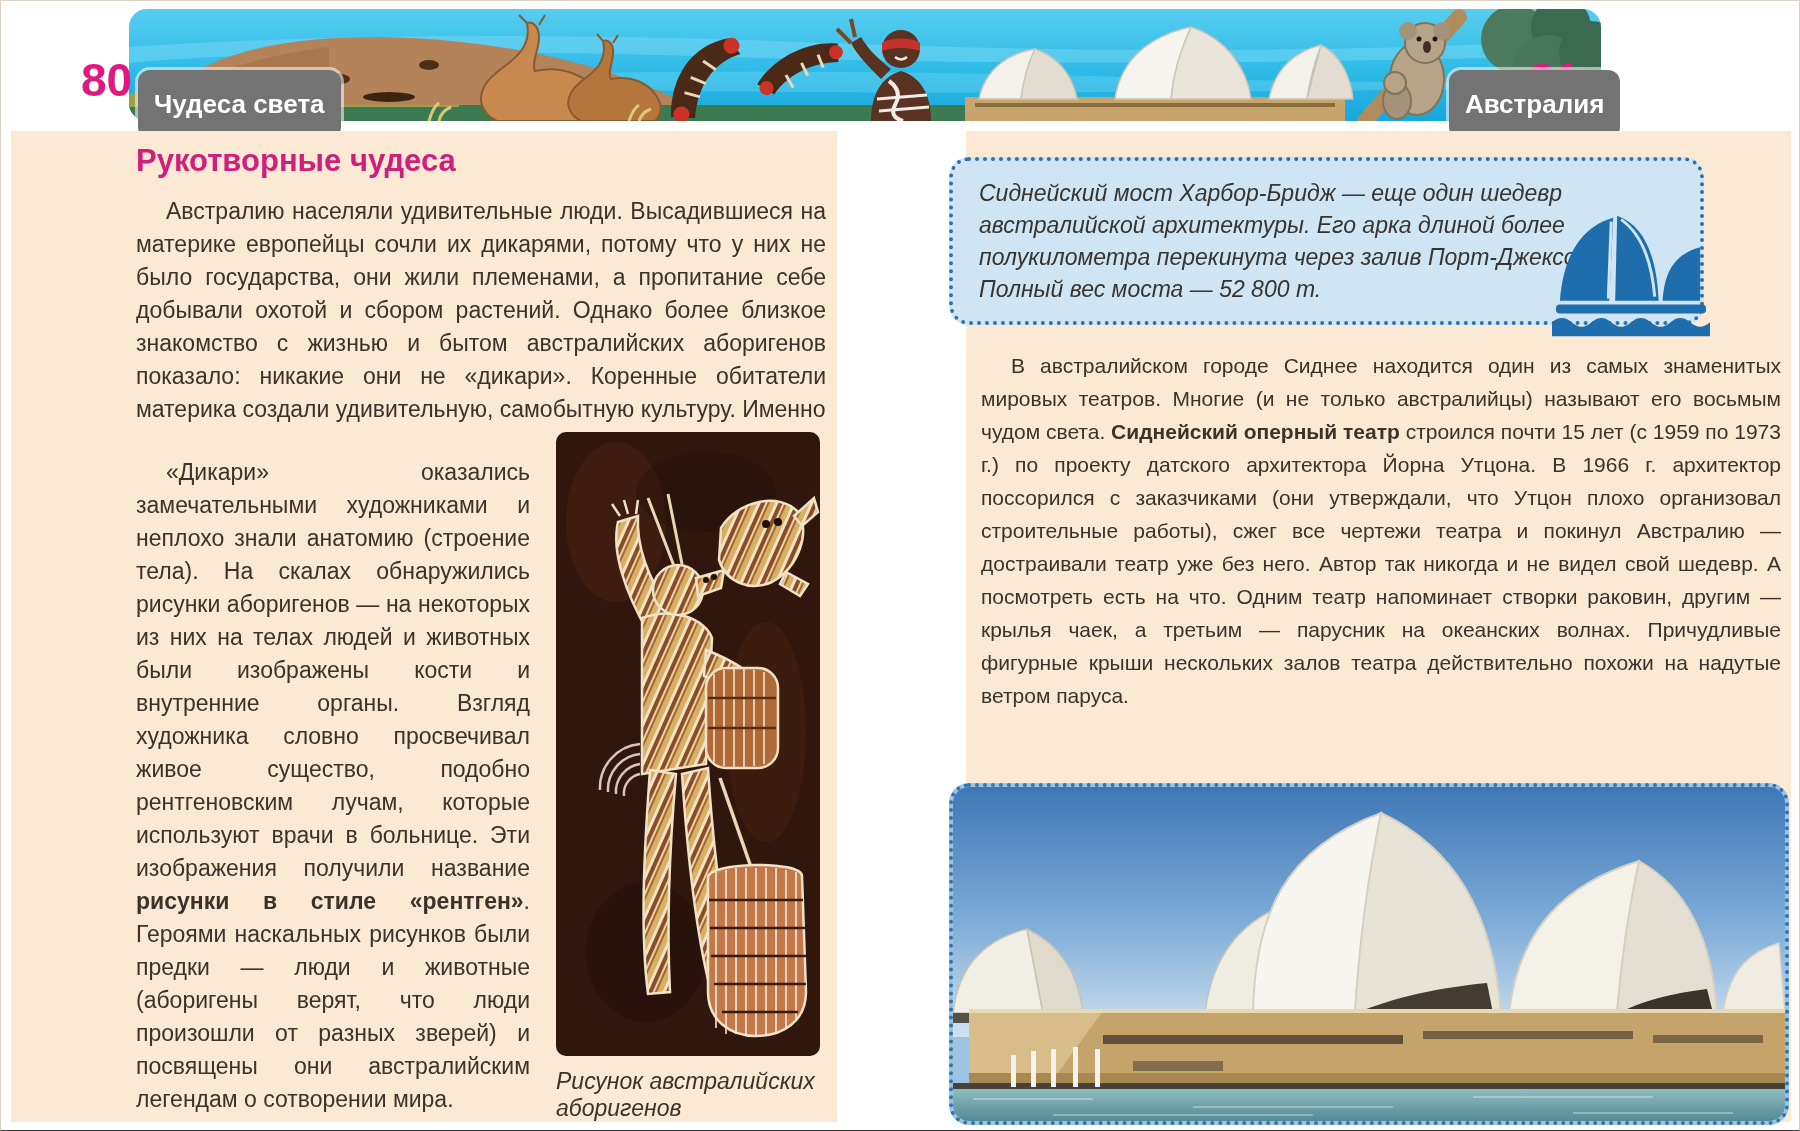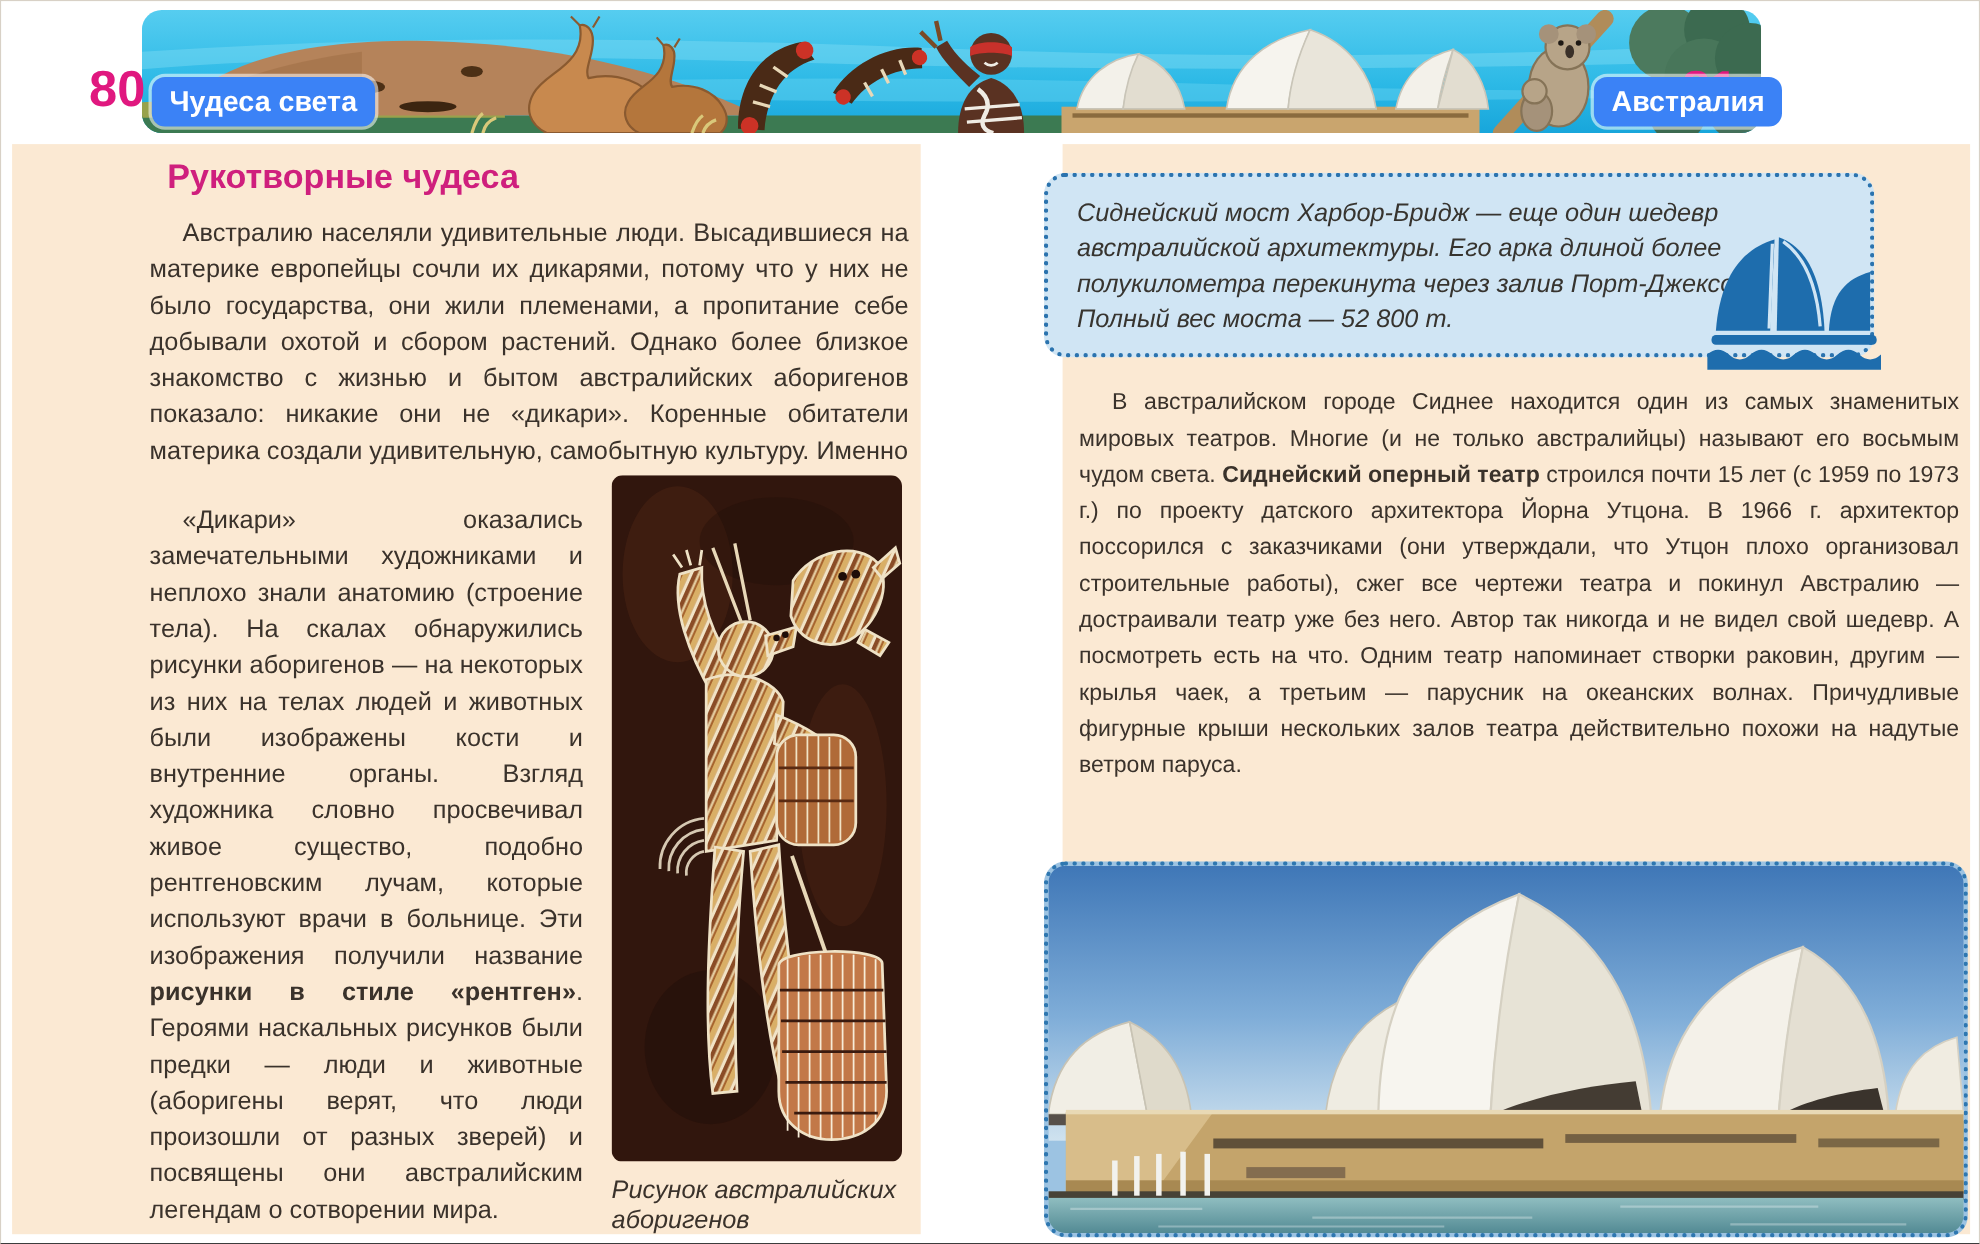--- a/index.html
+++ b/index.html
@@ -4,31 +4,31 @@
 <style>
   html,body{margin:0;padding:0;background:#e9e9e9;}
   .stage{position:relative;width:1800px;height:1131px;background:#ffffff;overflow:hidden;
          font-family:"Liberation Sans",sans-serif;color:#3a322b;
          border:1px solid #d8d1c6;border-bottom-color:#3c3c3c;box-sizing:border-box;}
   
   .banner{position:absolute;left:128px;top:8px;width:1472px;height:112px;border-radius:18px;overflow:hidden;}
   .pagenum{position:absolute;top:52px;font-size:46px;font-weight:bold;color:#e0187f;}
   .pagenum.left{left:80px;}
   .pagenum.right{left:1528px;}
-  .badge{position:absolute;top:69px;height:37px;line-height:37px;padding:4px 16px;border-radius:12px;
-         background:#3b82f6;color:#ffffff;font-size:26px;font-weight:bold;box-shadow:0 0 0 3px rgba(255,255,255,.55);}
+  .badge{position:absolute;top:69px;height:37px;line-height:37px;padding:16px 16px;border-radius:12px;
+         background:#737373;color:#ffffff;font-size:26px;font-weight:bold;box-shadow:0 0 0 3px rgba(255,255,255,.55);}
   .badge.left{left:137px;}
   .badge.right{left:1448px;}
   
   .page-panel{position:absolute;top:130px;height:991px;background:#fbe9d3;}
   .page-panel.lp{left:10px;width:826px;}
   .page-panel.rp{left:965px;width:825px;}
   
   .left-content{position:absolute;left:135px;top:142px;width:690px;}
-  h1.section{margin:0 0 16px 16px;font-size:31px;font-weight:bold;color:#cf1f7d;}
+  h1.section{margin:0 0 16px 0;font-size:31px;font-weight:bold;color:#cf1f7d;}
   p.body{margin:0 0 30px 0;font-size:23px;line-height:33px;text-align:justify;text-indent:30px;}
   .b{font-weight:bold;}
   .art-float{float:right;width:264px;margin:6px 6px 4px 26px;}
   .art-float svg{display:block;}
   .img-caption{font-style:italic;font-size:23px;line-height:27px;margin-top:12px;text-align:left;text-indent:0;}
   
   .callout{position:absolute;left:948px;top:156px;width:755px;box-sizing:border-box;
            background:#d0e5f4;border:4px dotted #2b73ae;border-radius:20px;
            padding:16px 24px 16px 26px;}
   .callout-text{font-style:italic;font-size:23px;line-height:32px;max-width:620px;color:#37342f;}

